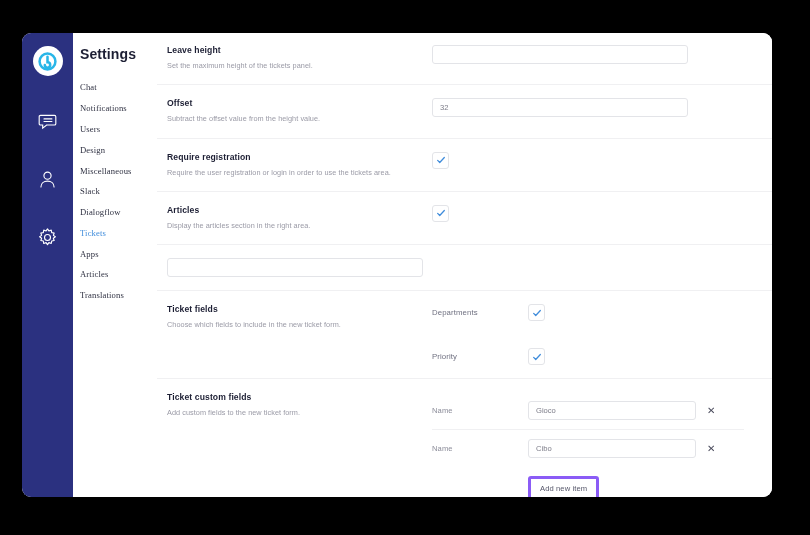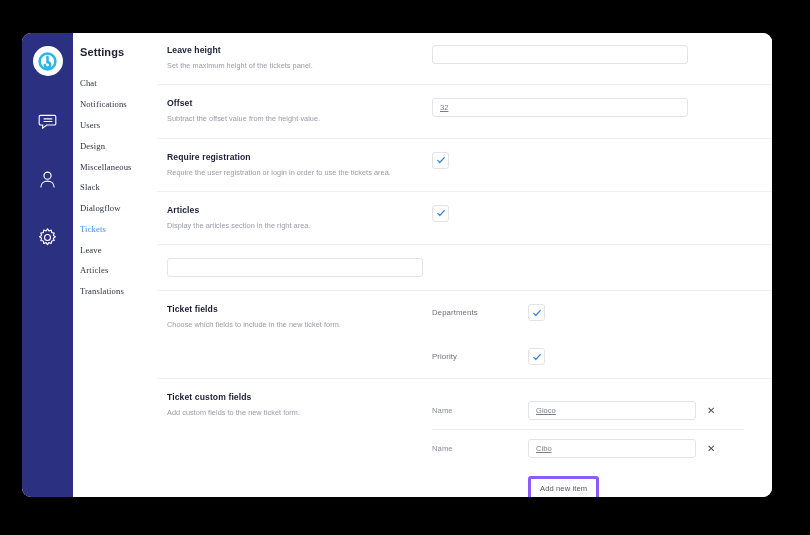--- a/index.html
+++ b/index.html
@@ -48,21 +48,21 @@
   }
 
   
   #settings-nav {
     width: 84px;
     flex: 0 0 84px;
     background: #ffffff;
     padding: 13px 0 0 6px;
   }
   #page-title {
-    font-size: 11px;
+    font-size: 14px;
     font-weight: bold;
     color: #1d1f34;
     letter-spacing: .1px;
     margin-bottom: 15px;
     padding-left: 1px;
   }
   .nav-item {
     font-size: 8.6px;
     color: #2f3142;
     padding: 5.4px 0 5.4px 1px;
@@ -110,21 +110,20 @@
     height: 19px;
     border: 1px solid #e3e4e8;
     border-radius: 3px;
     background: #ffffff;
     font-family: "Liberation Sans", sans-serif;
     font-size: 7.6px;
     color: #7c7c88;
     padding: 0 7px;
     outline: none;
     display: block;
-    text-decoration: underline;
   }
   .text-input.small { width: 168px; }
 
   .cbox {
     width: 17px; height: 17px;
     border: 1px solid #e3e4e8;
     border-radius: 3px;
     background: #ffffff;
     display: flex; align-items: center; justify-content: center;
     cursor: pointer;
@@ -222,21 +221,21 @@
   <div id="settings-nav">
     <div id="page-title">Settings</div>
     <div class="nav-item">Chat</div>
     <div class="nav-item">Notifications</div>
     <div class="nav-item">Users</div>
     <div class="nav-item">Design</div>
     <div class="nav-item">Miscellaneous</div>
     <div class="nav-item">Slack</div>
     <div class="nav-item">Dialogflow</div>
     <div class="nav-item active">Tickets</div>
-    <div class="nav-item">Leave</div>
+    <div class="nav-item">Apps</div>
     <div class="nav-item">Articles</div>
     <div class="nav-item">Translations</div>
   </div>
 
   <div id="form-area">
 
     <div class="row">
       <div class="row-left">
         <div class="f-label">Leave height</div>
         <div class="f-desc">Set the maximum height of the tickets panel.</div>

